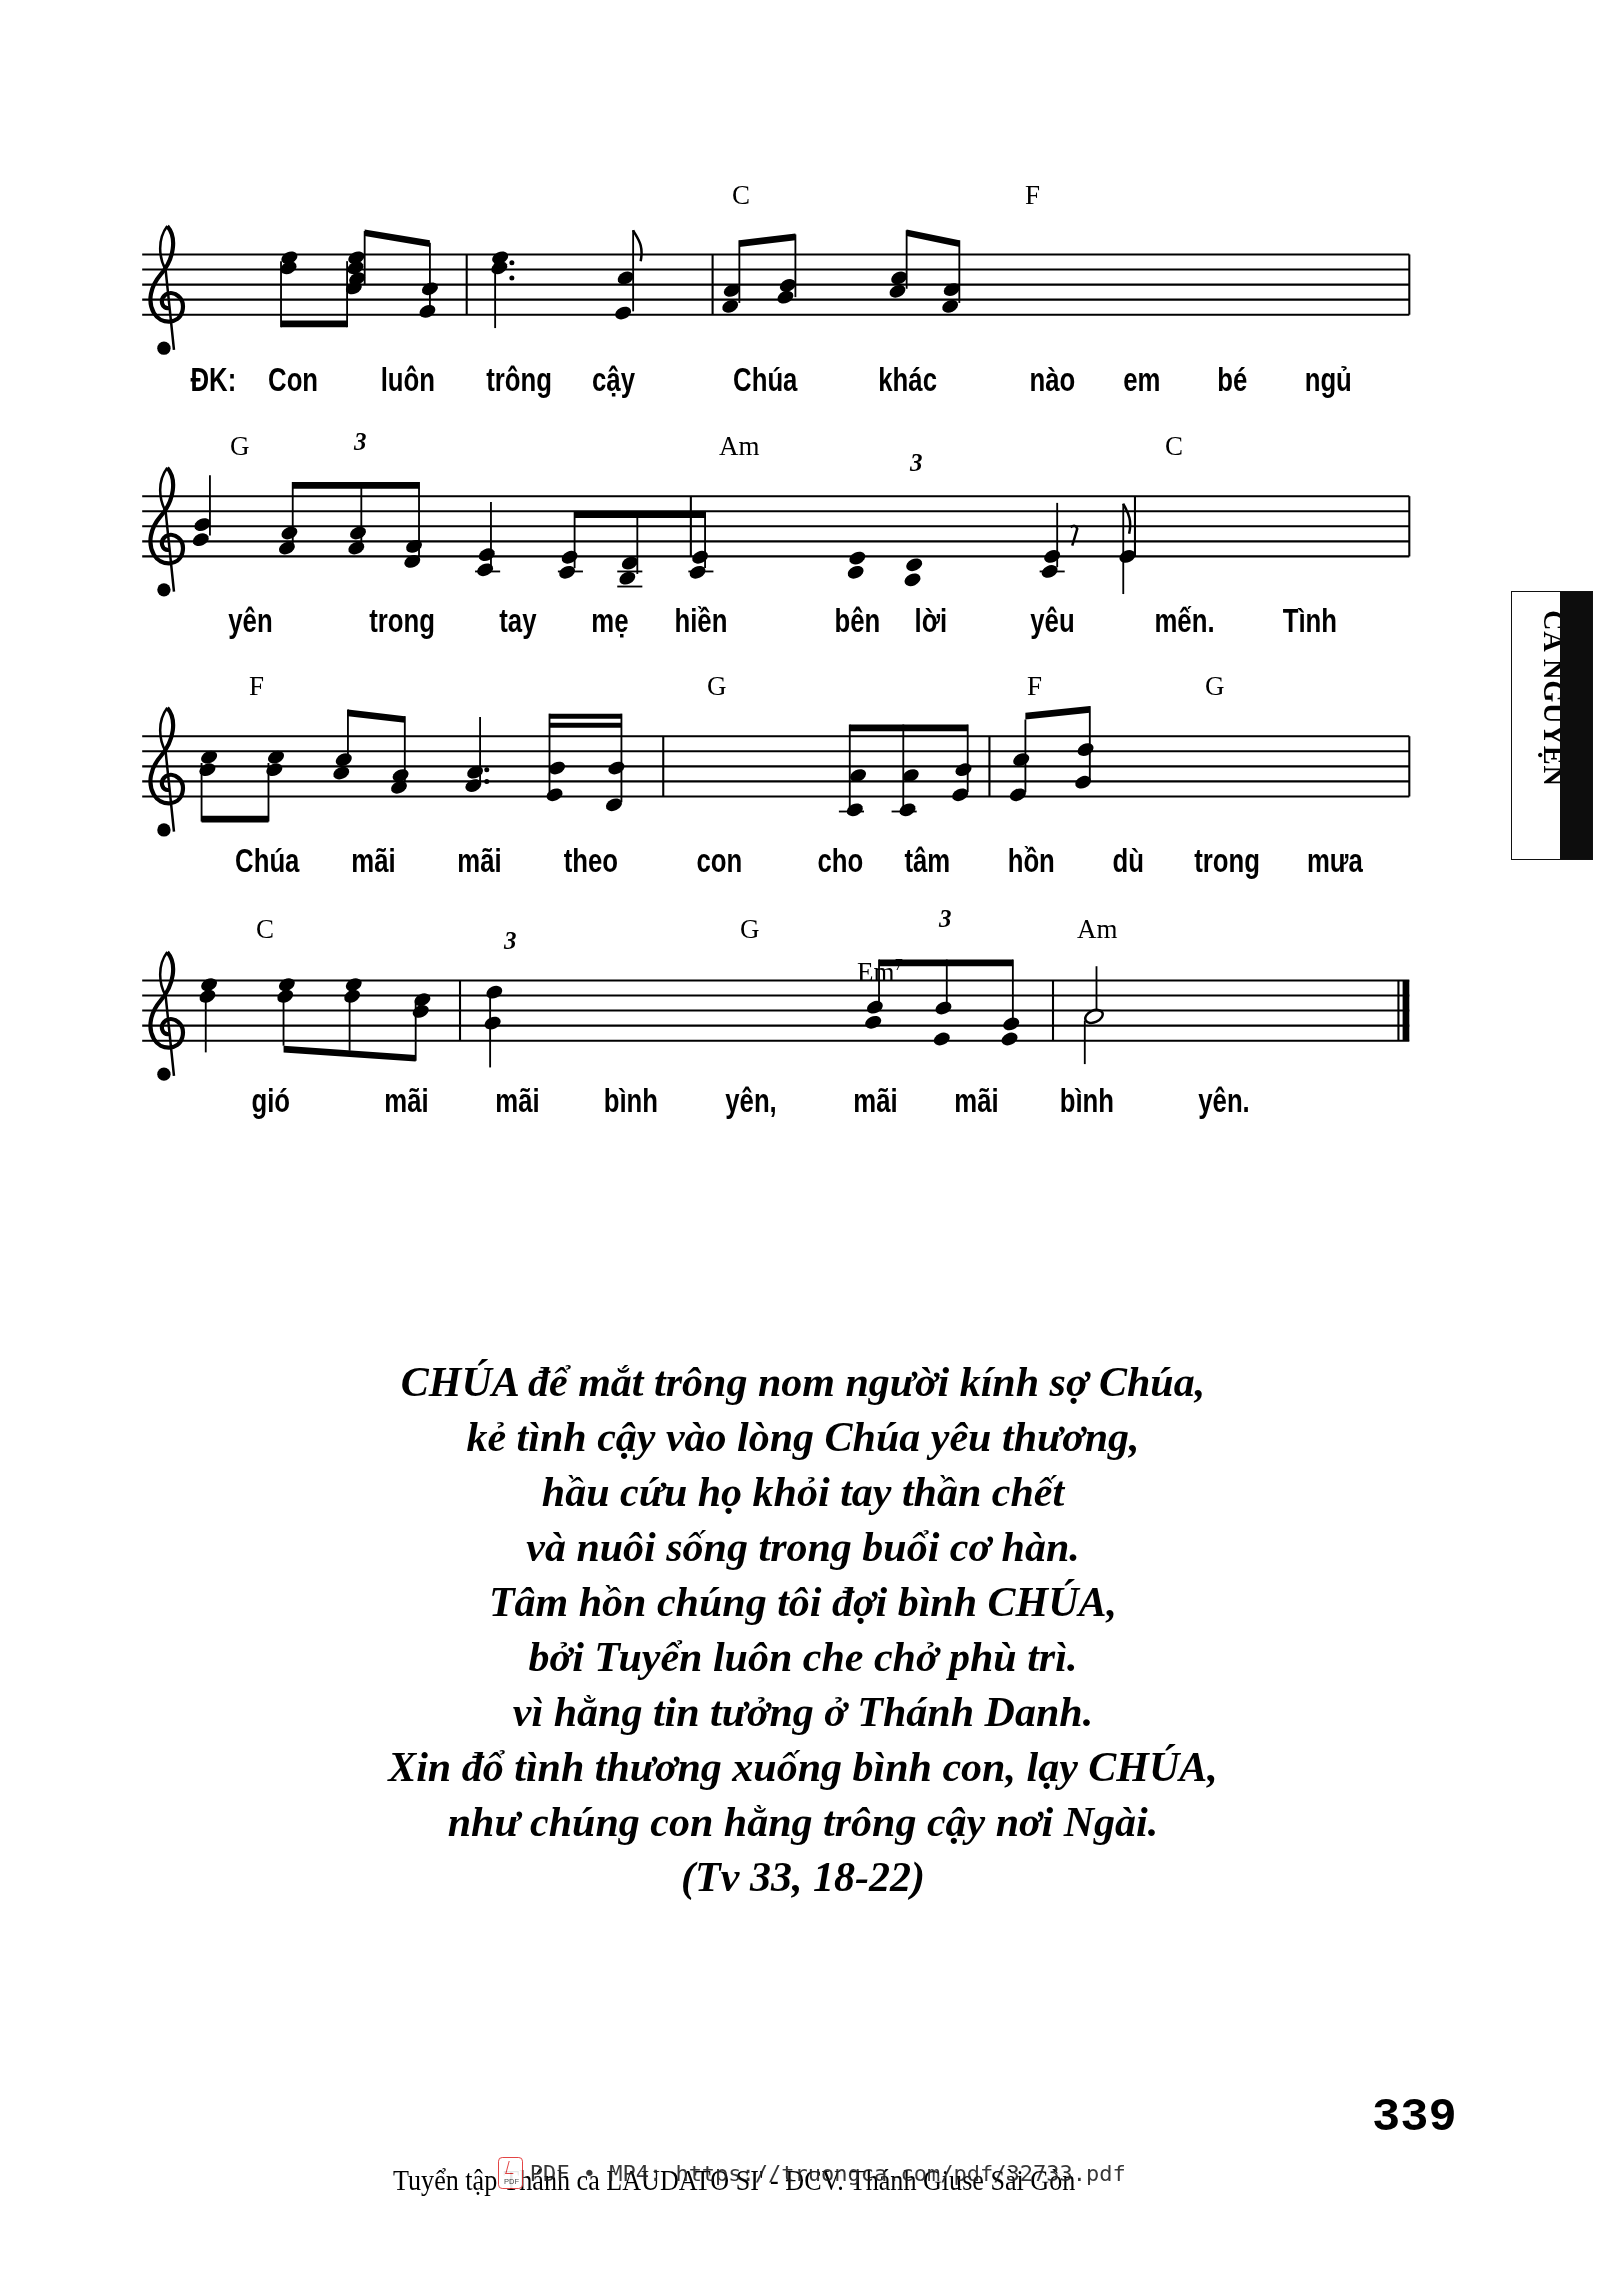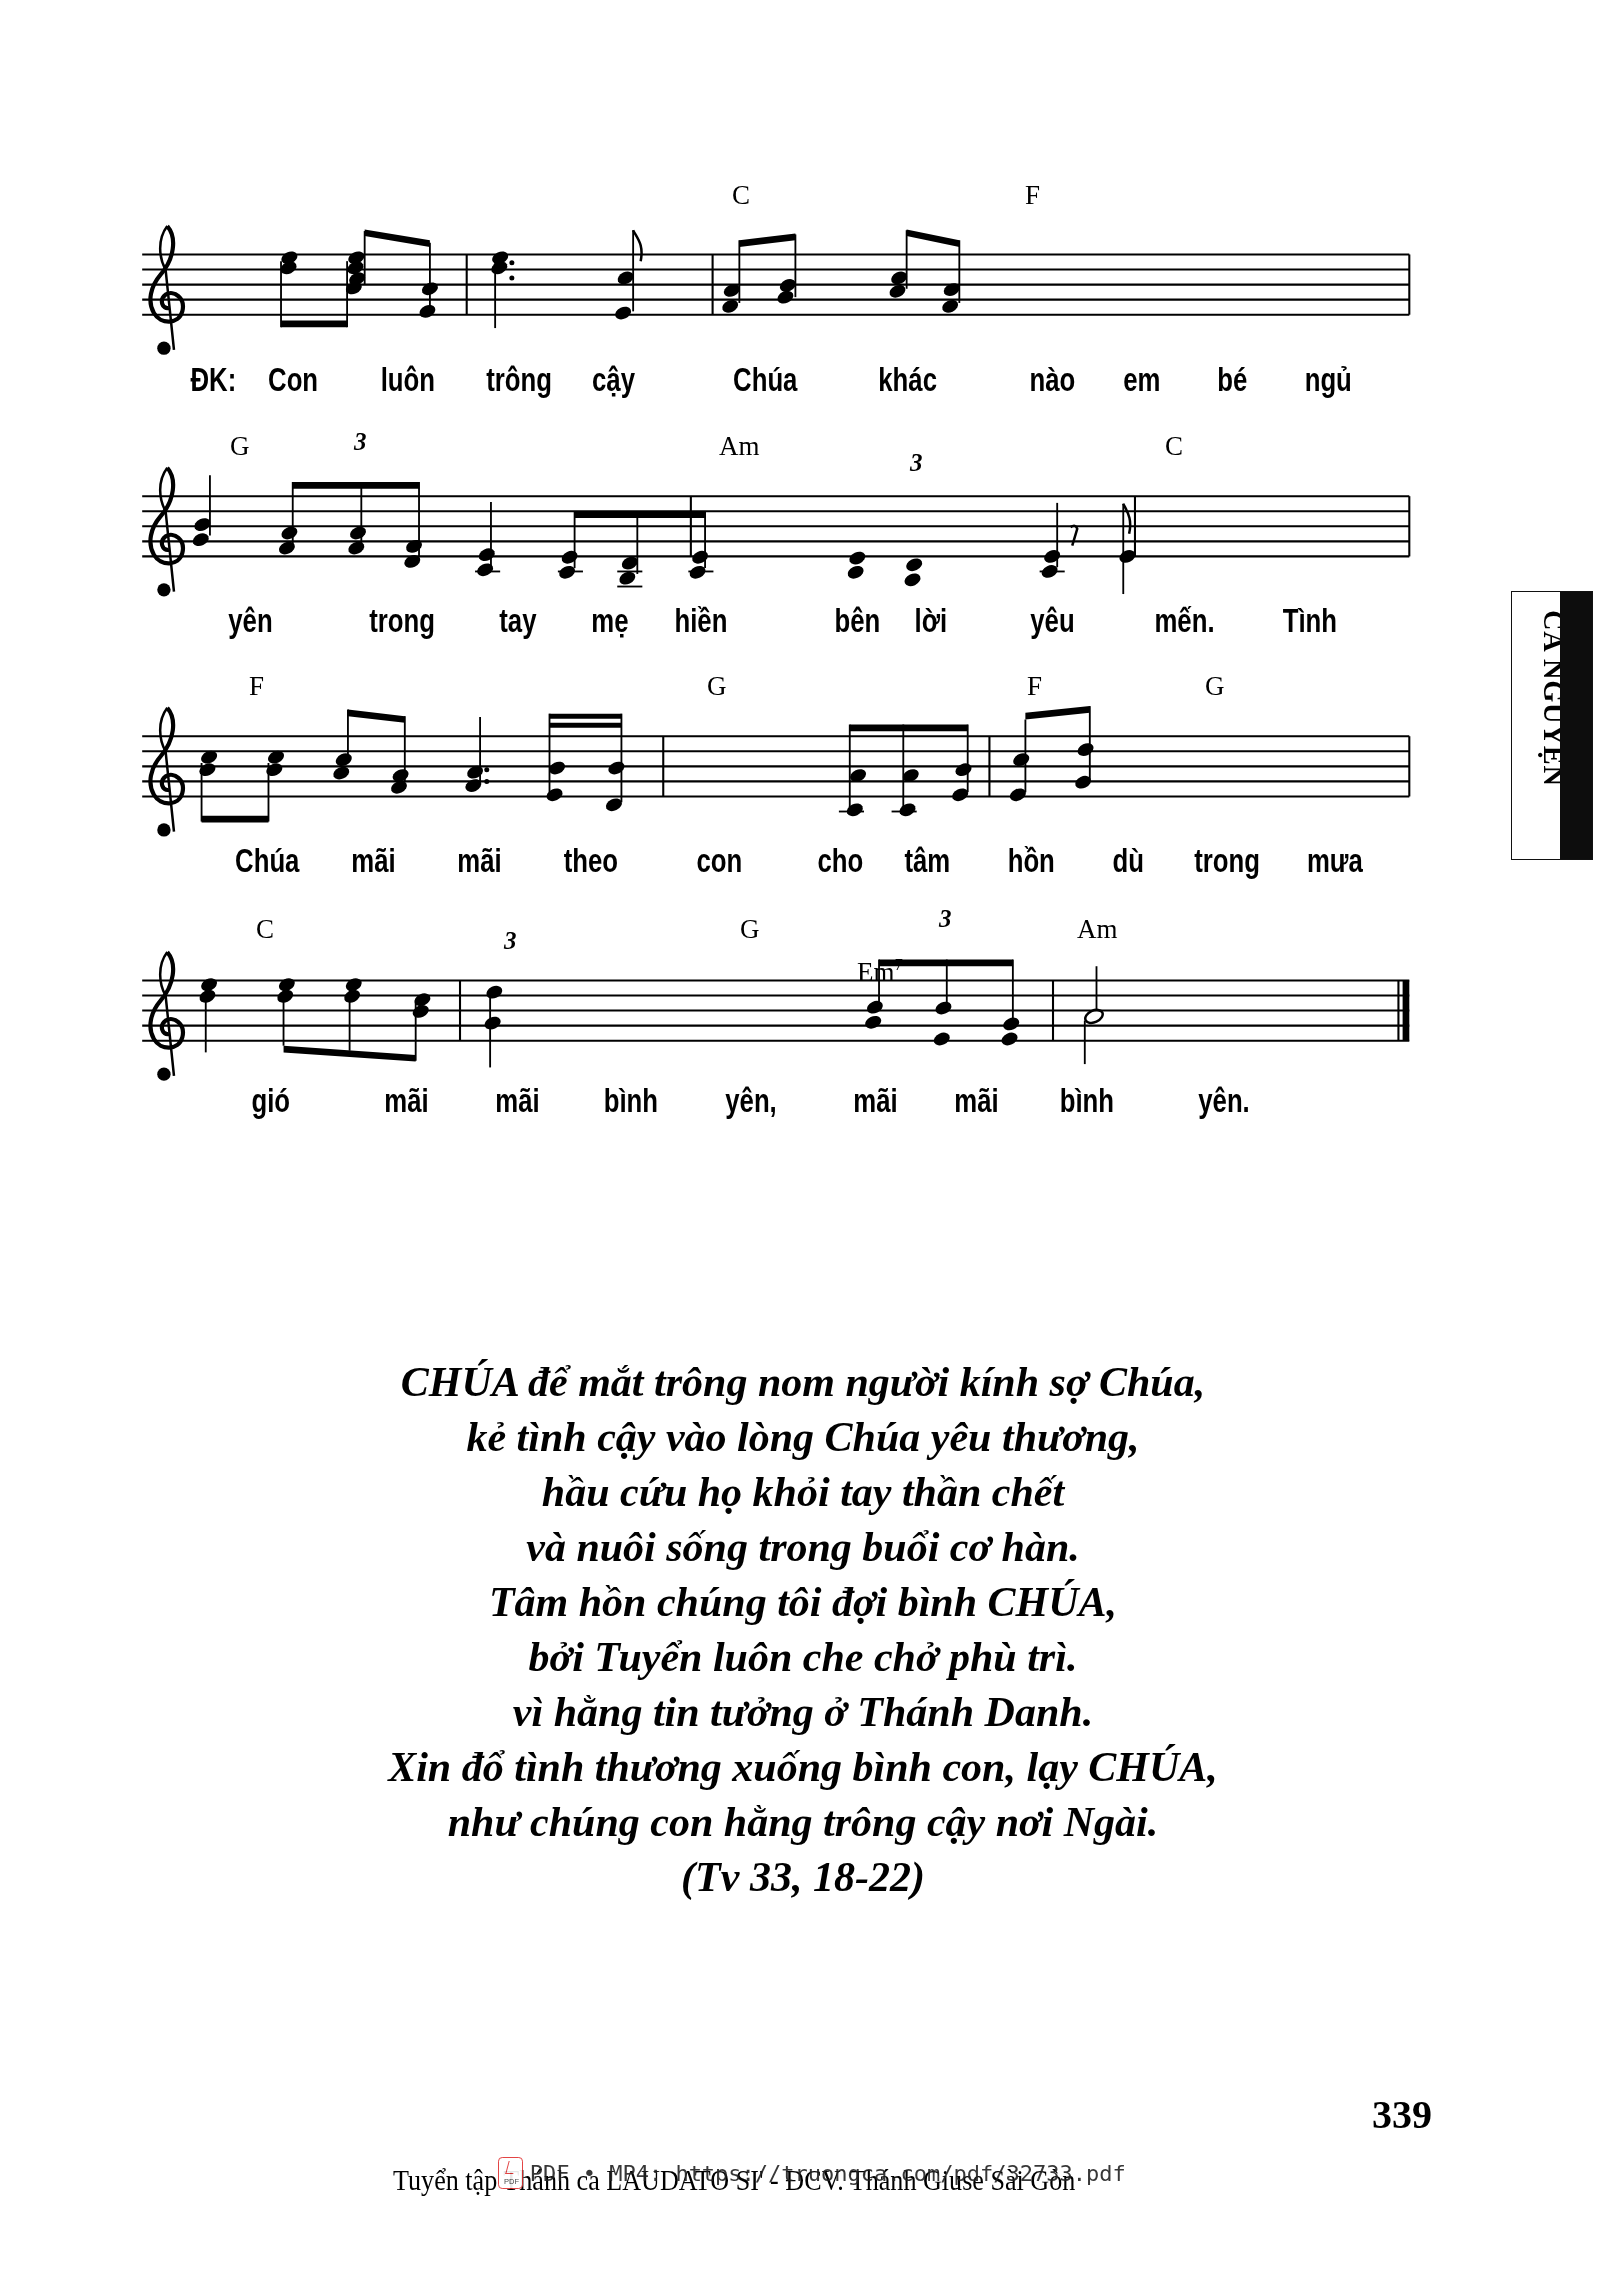--- a/index.html
+++ b/index.html
@@ -8,21 +8,21 @@
   .score svg { position:absolute; left:0; top:0; }
   .lyric { position:absolute; font-family:"Liberation Sans", sans-serif; font-weight:bold; font-size:33px; transform:scaleX(0.78); transform-origin:center top; white-space:nowrap; letter-spacing:0; }
   .chord { position:absolute; font-family:"Liberation Serif", serif; font-size:27px; white-space:nowrap; }
   .chord sup { font-size:16.7px; vertical-align:top; position:relative; top:-1.7px; }
   .tuplet { position:absolute; font-family:"Liberation Serif", serif; font-style:italic; font-weight:bold; font-size:25px; }
   .side-tab { position:absolute; left:1511px; top:591px; width:82px; height:269px; border:1.7px solid #111; box-sizing:border-box; background:#fff; }
   .side-tab .bar { position:absolute; right:0; top:0; width:32px; height:100%; background:#0d0d0d; }
   .side-tab .label { position:absolute; left:25px; top:18.4px; writing-mode:vertical-rl; font-family:"Liberation Serif", serif; font-weight:bold; font-size:28.4px; letter-spacing:0.8px; }
   .psalm { position:absolute; left:251px; top:1355px; width:1104px; text-align:center; font-family:"Liberation Serif", serif; font-style:italic; font-weight:bold; font-size:42px; line-height:55px; }
   .psalm .ref { display:block; }
-  .page-num { position:absolute; left:1372px; top:2091px; font-family:Liberation Serif, serif; font-weight:bold; font-size:40px; }
+  .page-num { position:absolute; left:1372px; top:2091px; font-family:Liberation Mono, monospace; font-weight:bold; font-size:47px; }
   .footer { position:absolute; left:393px; top:2165px; font-family:"Liberation Serif", serif; font-size:28.4px; transform:scaleX(0.92); transform-origin:left top; white-space:nowrap; }
   .watermark { position:absolute; left:498px; top:2157px; display:flex; align-items:center; gap:6.7px; font-family:"DejaVu Sans Mono", monospace; font-size:22px; color:#222; opacity:0.9; }
   .pdf-icon { width:25px; height:32px; border:1.7px solid #e03030; border-radius:4.2px; background:#fff; position:relative; font-family:"Liberation Sans", sans-serif; font-size:7.5px; color:#333; box-sizing:border-box; }
   .pdf-icon::before { content:""; position:absolute; left:7.5px; top:3.3px; width:6.7px; height:11.7px; border-left:1.7px solid #e03030; border-bottom:1.7px solid #e03030; transform:skewX(-15deg); }
   .pdf-icon span { position:absolute; bottom:1.7px; left:5px;text-align:right; }
 </style>
 </head>
 <body>
 
 <div class="score">

